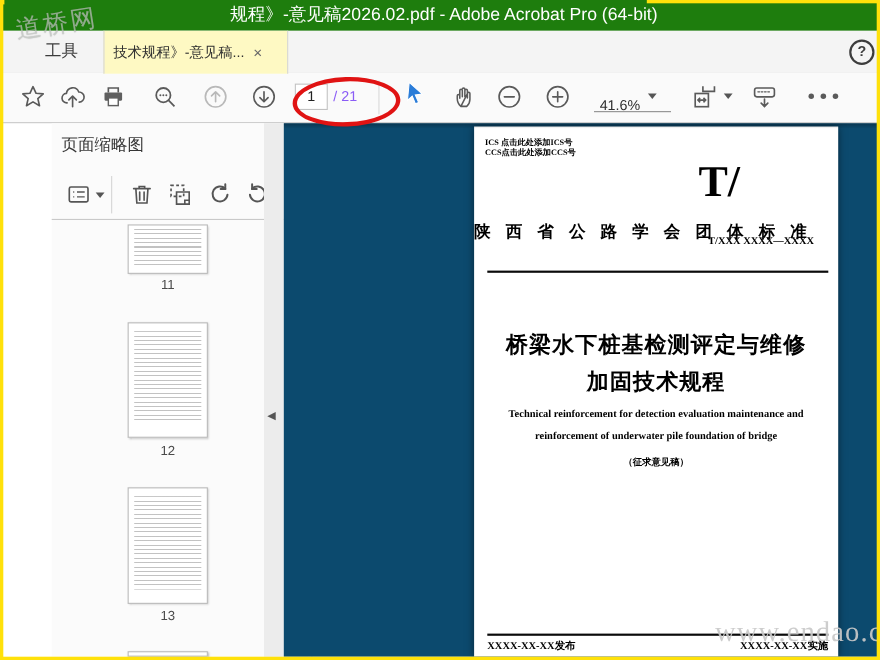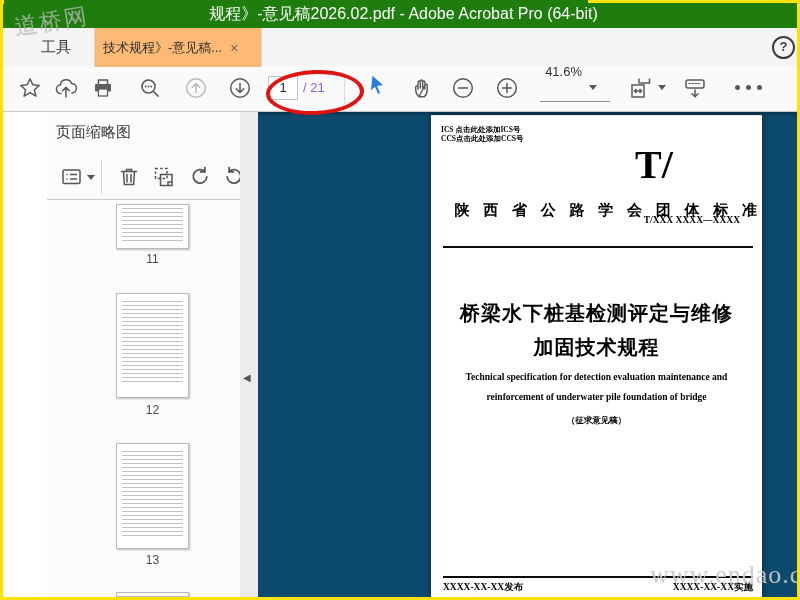--- a/index.html
+++ b/index.html
@@ -8,38 +8,38 @@
   
   .titlebar{position:absolute;left:0;top:0;width:800px;height:28px;background:#1e7d0d;
             color:#fff;font-size:16px;line-height:28px;padding-left:7px;box-sizing:border-box;white-space:nowrap;text-align:center;}
   .wm-tl{position:absolute;left:14px;top:6px;z-index:20;font-size:23px;letter-spacing:2px;
          color:rgba(205,210,205,.62);transform:rotate(-9deg);text-shadow:0 0 1px rgba(80,80,80,.35);
          font-family:"Liberation Serif",serif;pointer-events:none;}
   .tabbar{position:absolute;left:0;top:28px;width:800px;height:38px;background:#f4f4f4;
           border-bottom:1px solid #e0e0e0;box-sizing:content-box;}
   .tab-tools{position:absolute;left:18px;top:28px;width:76px;height:38px;line-height:38px;
              text-align:center;font-size:15px;color:#3b3b3b;}
-  .tab-doc{position:absolute;left:94px;top:28px;width:168px;height:39px;background:#fdba74;
+  .tab-doc{position:absolute;left:94px;top:28px;width:168px;height:39px;background:#fef9c3;
            border-left:1px solid #d6d6d6;border-right:1px solid #d6d6d6;display:flex;align-items:center;
            padding:0 8px;box-sizing:border-box;font-size:13px;color:#2f2f2f;z-index:2;}
   .tab-doc .lbl{white-space:nowrap;overflow:hidden;}
   .tab-close{margin-left:8px;color:#6a6a6a;font-size:14px;line-height:1;}
   .help-btn{position:absolute;right:5px;top:36px;width:19px;height:19px;border:2px solid #3c3c3c;
             border-radius:50%;text-align:center;line-height:18px;font-size:13px;font-weight:bold;color:#3c3c3c;}
   
   .toolbar{position:absolute;left:0;top:66px;width:800px;height:46px;background:#fafafa;
            border-bottom:1px solid #c9c9c9;box-sizing:border-box;}
   .tbi{position:absolute;top:76px;width:24px;height:24px;color:#5a5a5a;}
   .tbi svg{width:24px;height:24px;display:block;}
   .disabled{color:#b9b9b9;}
   .pagebox{position:absolute;left:268px;top:76px;width:28px;height:22px;background:#fff;
            border:1px solid #c2c2c2;font-size:13px;color:#222;text-align:center;line-height:22px;}
   .pagetotal{position:absolute;left:303px;top:76px;height:24px;line-height:24px;font-size:13px;color:#8b5cf6;}
   .tb-sep{position:absolute;left:344px;top:73px;width:1px;height:31px;background:#dadada;}
-  .zoomtext{position:absolute;left:540px;top:60px;width:42px;height:24px;line-height:24px;
+  .zoomtext{position:absolute;left:540px;top:84px;width:42px;height:24px;line-height:24px;
             font-size:13px;color:#2f2f2f;text-align:right;}
   .zoom-underline{position:absolute;left:540px;top:101px;width:70px;height:1px;background:#8d8d8d;}
   .caret{position:absolute;width:0;height:0;border-left:4px solid transparent;border-right:4px solid transparent;
          border-top:5px solid #555;}
   .dots3{position:absolute;left:735px;top:85px;width:38px;display:flex;gap:6px;}
   .dots3 i{width:5px;height:5px;border-radius:50%;background:#5a5a5a;}
   .red-ellipse{position:absolute;left:266px;top:70px;width:90px;height:37px;border:4px solid #e01313;
                border-radius:50%;transform:rotate(-2deg);z-index:55;pointer-events:none;}
   
   .sidebar{position:absolute;left:3px;top:112px;width:237px;height:485px;background:#fbfbfb;
@@ -63,21 +63,21 @@
   .splitter{position:absolute;left:240px;top:112px;width:18px;height:485px;background:#ececec;}
   .collapse{position:absolute;left:3px;top:260px;font-size:10px;color:#555;}
   .docpane{position:absolute;left:258px;top:112px;width:605px;height:485px;background:#0c4a6e;overflow:hidden;}
   .docpane::before{content:"";position:absolute;left:0;top:0;width:100%;height:5px;
                    background:linear-gradient(to bottom,rgba(0,0,0,.28),rgba(0,0,0,0));z-index:5;}
   .page{position:absolute;left:173px;top:3px;width:331px;height:482px;background:#fff;
         box-shadow:0 0 7px rgba(0,0,0,.5);font-family:"Liberation Serif",serif;color:#000;}
   .pg{position:absolute;white-space:nowrap;}
   .ics{left:10px;font-size:7.5px;font-weight:bold;}
   .tslash{left:204px;top:26px;font-size:40px;font-weight:bold;}
-  .org{left:0;top:86px;width:100%;text-align:right;font-size:15px;font-weight:bold;letter-spacing:5px;}
+  .org{left:0;top:86px;width:100%;text-align:left;font-size:15px;font-weight:bold;letter-spacing:5px;}
   .stdnum{right:22px;top:100px;font-size:9.5px;font-weight:bold;}
   .rule{position:absolute;left:12px;right:9px;background:#0a0a0a;}
   .t1{left:0;top:185px;width:100%;text-align:center;font-size:20px;font-weight:bold;letter-spacing:1px;}
   .t2{left:0;top:219px;width:100%;text-align:center;font-size:20px;font-weight:bold;letter-spacing:1px;}
   .en{left:0;width:100%;text-align:center;font-size:9.5px;font-weight:bold;}
   .draft{left:0;top:300px;width:100%;text-align:center;font-size:8.5px;font-weight:bold;}
   .dates{font-size:9.5px;font-weight:bold;top:466px;}
   .wm-br{position:absolute;left:650px;top:560px;z-index:45;font-size:26px;color:#c9c9c9;opacity:.92;
          font-family:"Liberation Serif",serif;letter-spacing:1px;pointer-events:none;white-space:nowrap;}
   
@@ -269,21 +269,21 @@
   <div class="docpane">
     <div class="page">
       <div class="pg ics" style="top:10px">ICS 点击此处添加ICS号</div>
       <div class="pg ics" style="top:19px">CCS点击此处添加CCS号</div>
       <div class="pg tslash">T/</div>
       <div class="pg org">陕 西 省 公 路 学 会 团 体 标 准</div>
       <div class="pg stdnum">T/XXX XXXX—XXXX</div>
       <div class="rule" style="top:131px;height:2px"></div>
       <div class="pg t1">桥梁水下桩基检测评定与维修</div>
       <div class="pg t2">加固技术规程</div>
-      <div class="pg en" style="top:257px">Technical specification for detection evaluation maintenance and</div>
+      <div class="pg en" style="top:257px">Technical reinforcement for detection evaluation maintenance and</div>
       <div class="pg en" style="top:277px">reinforcement of underwater pile foundation of bridge</div>
       <div class="pg draft">（征求意见稿）</div>
       <div class="rule" style="top:461px;height:1.5px"></div>
       <div class="pg dates" style="left:12px">XXXX-XX-XX发布</div>
       <div class="pg dates" style="right:9px">XXXX-XX-XX实施</div>
     </div>
   </div>
 
   <div class="wm-br">www.endao.c</div>
 

